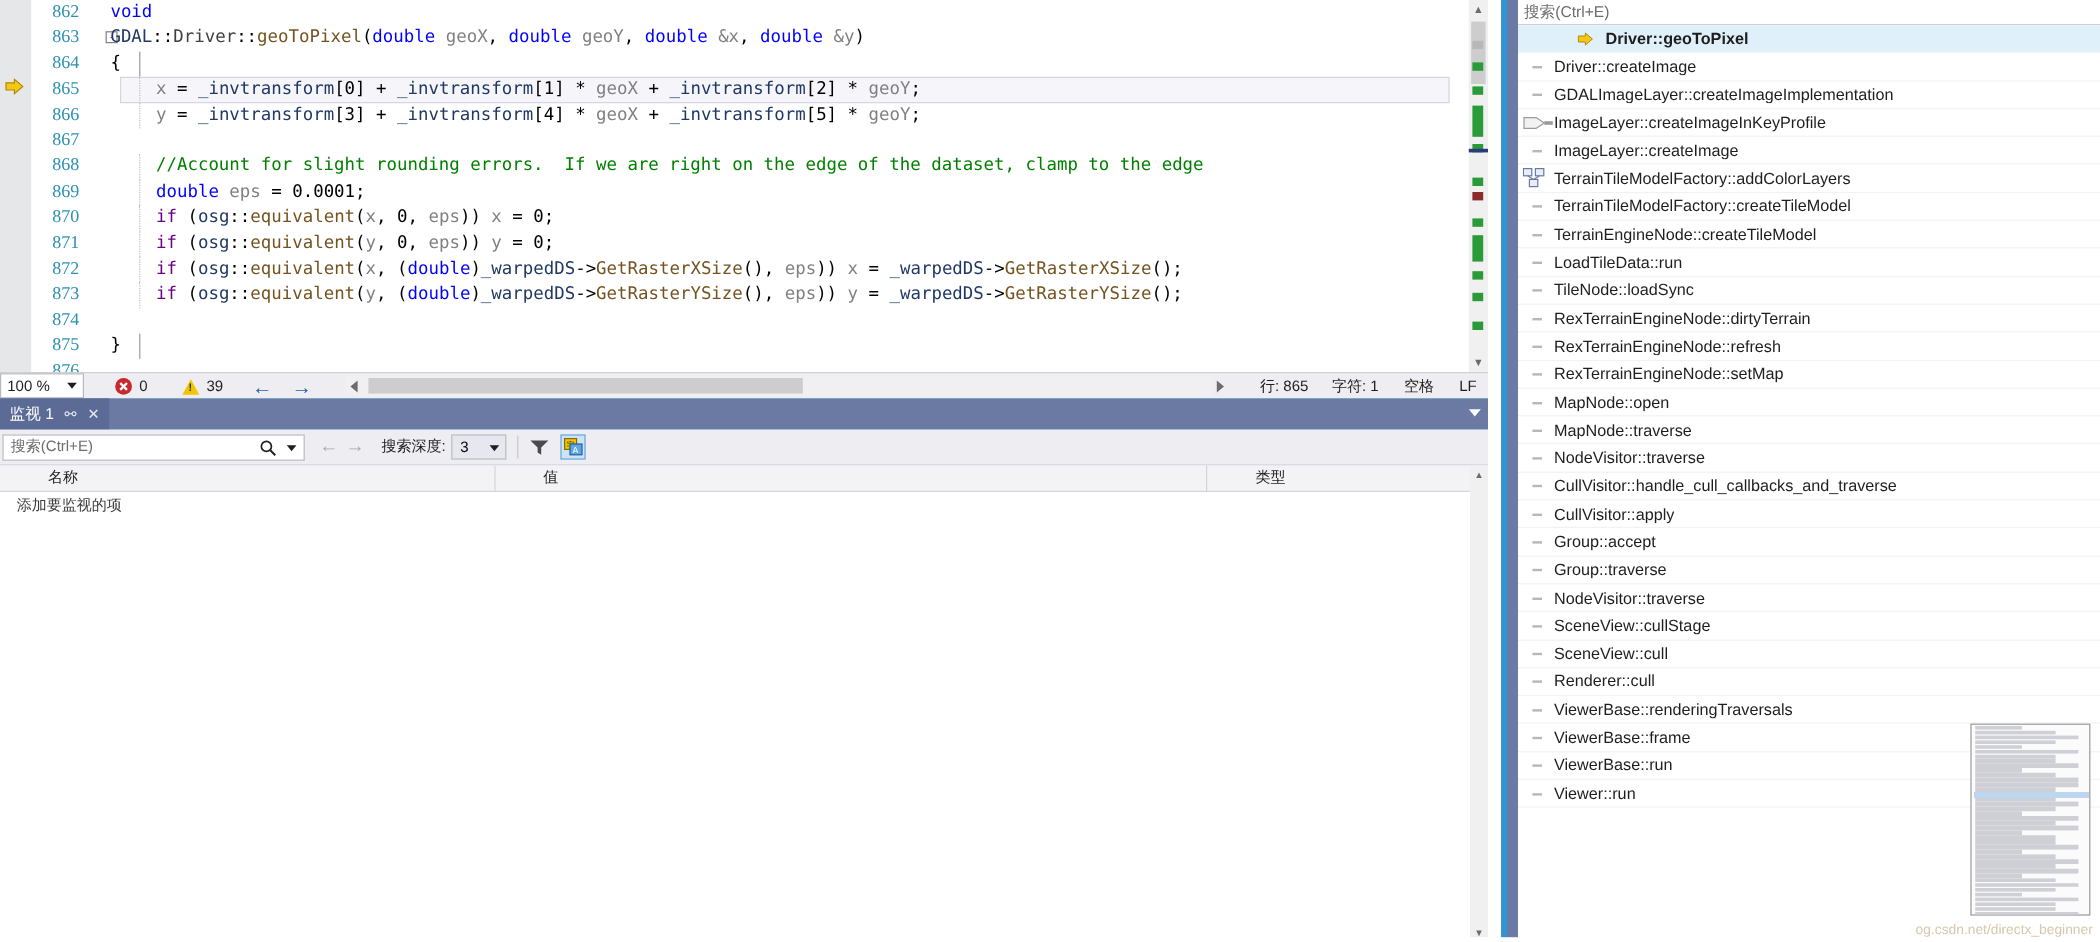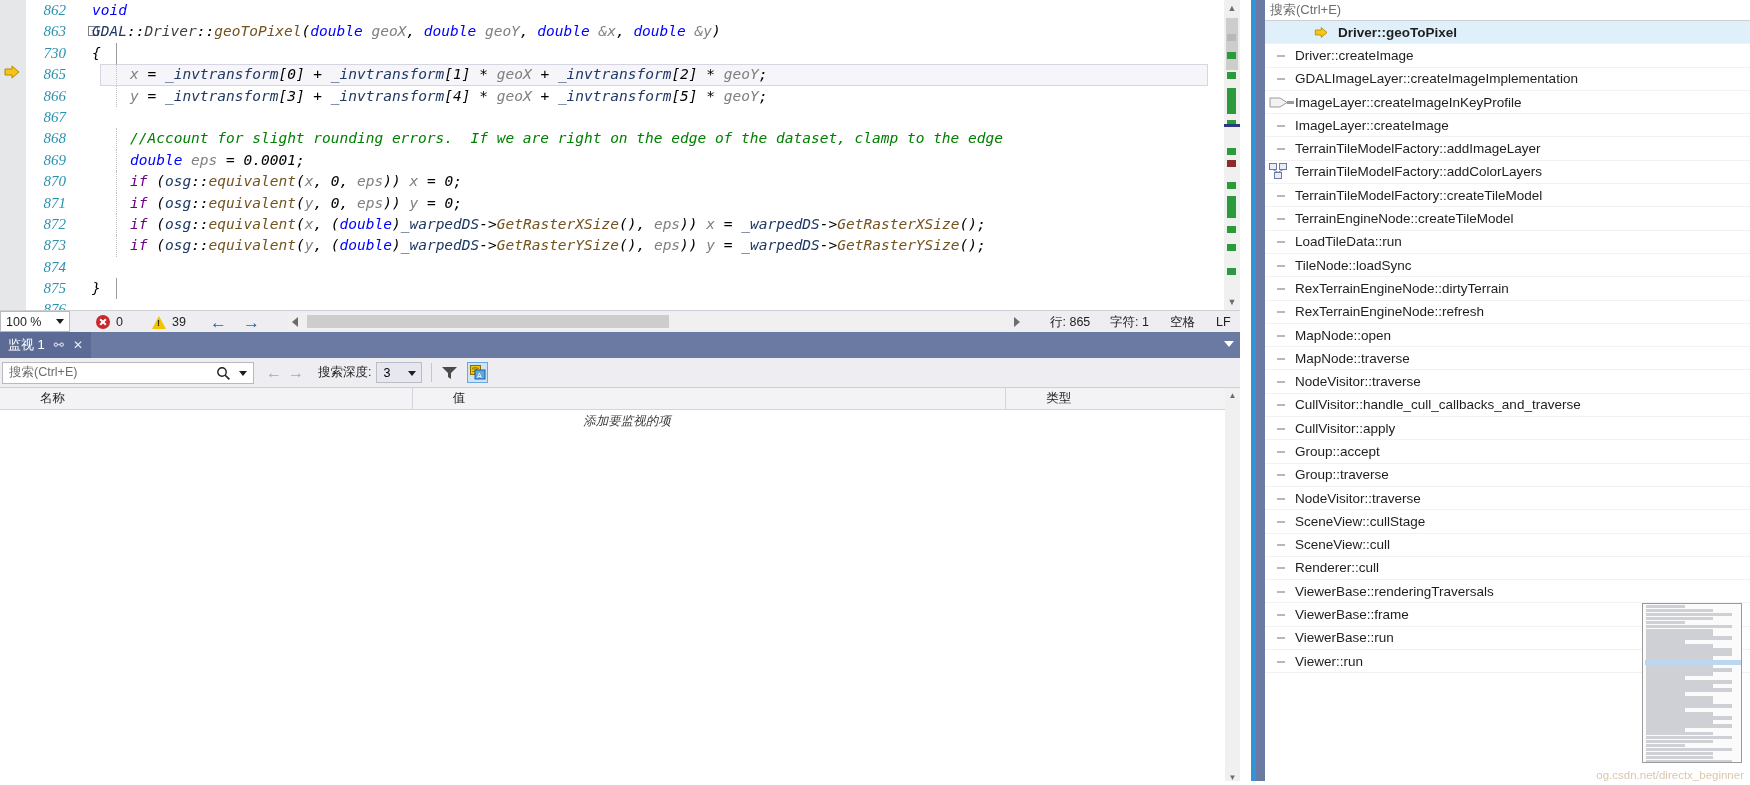--- a/index.html
+++ b/index.html
@@ -30,21 +30,21 @@
     color: #f0c000; font-size: 17px; line-height: 18px;
   }
   .glyph-arrow svg { display: block; }
 
   .code-scroll {
     position: absolute; left: 26px; top: 0; width: 1198px; height: 310px;
   }
   .code-line {
     position: relative; height: 21.4px; white-space: pre;
     font-family: "DejaVu Sans Mono", monospace;
-    font-size: 14.5px; line-height: 21.4px; font-style: italic;
+    font-size: 14.5px; line-height: 21.4px;
   }
   .lnum {
     display: inline-block; width: 48px; text-align: right;
     color: #2b91af; font-family: "Liberation Serif", serif; font-size: 15px;
     padding-right: 8px;
   }
   .collapse-box {
     position: absolute; left: 62px; top: 5px;
     width: 10px; height: 10px; border: 1px solid #808080;
     background: #fff; font-size: 8px; line-height: 8px;
@@ -241,23 +241,22 @@
   #grid-header .gh {
     display: flex; align-items: center; padding-left: 8px;
     border-right: 1px solid #d4d4dc;
     margin-left: 32px;
   }
   #grid-header .gh.c0 { width: 412px; }
   #grid-header .gh.c1 { width: 608px; }
   #grid-header .gh.c2 { width: 218px; border-right: none; }
   #grid-empty-row {
     height: 22px; display: flex; align-items: center;
-    padding-left: 14px; font-size: 12.5px; font-style: italic;
+    padding-left: 14px; font-size: 12.5px; 
     color: #3c3c3c;
-    justify-content: center;
   }
   #watch-vsb {
     position: absolute; right: 0; top: 56px; width: 15px; bottom: 0;
     background: #f0f0f0;
   }
   #watch-vsb .wu, #watch-vsb .wd {
     position: absolute; left: 0; width: 15px; height: 15px;
     color: #6c6c6c; font-size: 8px; text-align: center; line-height: 15px;
   }
   #watch-vsb .wu { top: 0; }
@@ -355,21 +354,21 @@
         <div class="glyph-arrow">
           <svg width="18" height="18" viewBox="0 0 18 18">
             <path d="M1 6 h7 V3 l7 6 -7 6 V12 H1 Z" fill="#f5c518" stroke="#b08c00" stroke-width="1"></path>
           </svg>
         </div>
       </div>
 
       <div class="code-scroll" id="code-scroll">
           <div class="code-line"><span class="lnum">862</span><span class="codetext" style="position: relative; padding-left: 18px;"><span class="t-kw">void</span></span></div>
           <div class="code-line"><span class="lnum">863</span><span class="collapse-box">-</span><span class="codetext" style="position: relative; padding-left: 18px;"><span class="t-member">GDAL</span><span class="t-pl">::</span><span class="t-type">Driver</span><span class="t-pl">::</span><span class="t-fn">geoToPixel</span><span class="t-pl">(</span><span class="t-kw">double</span><span class="t-id"> geoX</span><span class="t-pl">, </span><span class="t-kw">double</span><span class="t-id"> geoY</span><span class="t-pl">, </span><span class="t-kw">double</span><span class="t-id"> &amp;x</span><span class="t-pl">, </span><span class="t-kw">double</span><span class="t-id"> &amp;y</span><span class="t-pl">)</span></span></div>
-          <div class="code-line"><span class="lnum">730</span><span class="vline-solid"></span><span class="codetext" style="position: relative; padding-left: 18px;"><span class="t-pl">{</span></span></div>
+          <div class="code-line"><span class="lnum">864</span><span class="vline-solid"></span><span class="codetext" style="position: relative; padding-left: 18px;"><span class="t-pl">{</span></span></div>
           <div class="code-line"><div class="cur-row"></div><span class="lnum">865</span><span class="vline"></span><span class="codetext" style="position: relative; padding-left: 56px;"><span class="t-id">x</span><span class="t-pl"> = </span><span class="t-member">_invtransform</span><span class="t-pl">[</span><span class="t-num">0</span><span class="t-pl">]</span><span class="t-pl"> + </span><span class="t-member">_invtransform</span><span class="t-pl">[</span><span class="t-num">1</span><span class="t-pl">]</span><span class="t-pl"> * </span><span class="t-id">geoX</span><span class="t-pl"> + </span><span class="t-member">_invtransform</span><span class="t-pl">[</span><span class="t-num">2</span><span class="t-pl">]</span><span class="t-pl"> * </span><span class="t-id">geoY</span><span class="t-pl">;</span></span><span class="elapsed" style="margin-left: 12px;"><span>已用时间</span><span class="ms"> &lt;= 1ms</span></span></div>
           <div class="code-line"><span class="lnum">866</span><span class="vline"></span><span class="codetext" style="position: relative; padding-left: 56px;"><span class="t-id">y</span><span class="t-pl"> = </span><span class="t-member">_invtransform</span><span class="t-pl">[</span><span class="t-num">3</span><span class="t-pl">]</span><span class="t-pl"> + </span><span class="t-member">_invtransform</span><span class="t-pl">[</span><span class="t-num">4</span><span class="t-pl">]</span><span class="t-pl"> * </span><span class="t-id">geoX</span><span class="t-pl"> + </span><span class="t-member">_invtransform</span><span class="t-pl">[</span><span class="t-num">5</span><span class="t-pl">]</span><span class="t-pl"> * </span><span class="t-id">geoY</span><span class="t-pl">;</span></span></div>
           <div class="code-line"><span class="lnum">867</span><span class="codetext" style="position: relative; padding-left: 18px;"></span></div>
           <div class="code-line"><span class="lnum">868</span><span class="vline"></span><span class="codetext" style="position: relative; padding-left: 56px;"><span class="t-com">//Account for slight rounding errors.  If we are right on the edge of the dataset, clamp to the edge</span></span></div>
           <div class="code-line"><span class="lnum">869</span><span class="vline"></span><span class="codetext" style="position: relative; padding-left: 56px;"><span class="t-kw">double</span><span class="t-id"> eps</span><span class="t-pl"> = </span><span class="t-num">0.0001</span><span class="t-pl">;</span></span></div>
           <div class="code-line"><span class="lnum">870</span><span class="vline"></span><span class="codetext" style="position: relative; padding-left: 56px;"><span class="t-macro">if</span><span class="t-pl"> (</span><span class="t-member">osg</span><span class="t-pl">::</span><span class="t-fn">equivalent</span><span class="t-pl">(</span><span class="t-id">x</span><span class="t-pl">, </span><span class="t-num">0</span><span class="t-pl">, </span><span class="t-id">eps</span><span class="t-pl">))</span><span class="t-id"> x</span><span class="t-pl"> = </span><span class="t-num">0</span><span class="t-pl">;</span></span></div>
           <div class="code-line"><span class="lnum">871</span><span class="vline"></span><span class="codetext" style="position: relative; padding-left: 56px;"><span class="t-macro">if</span><span class="t-pl"> (</span><span class="t-member">osg</span><span class="t-pl">::</span><span class="t-fn">equivalent</span><span class="t-pl">(</span><span class="t-id">y</span><span class="t-pl">, </span><span class="t-num">0</span><span class="t-pl">, </span><span class="t-id">eps</span><span class="t-pl">))</span><span class="t-id"> y</span><span class="t-pl"> = </span><span class="t-num">0</span><span class="t-pl">;</span></span></div>
           <div class="code-line"><span class="lnum">872</span><span class="vline"></span><span class="codetext" style="position: relative; padding-left: 56px;"><span class="t-macro">if</span><span class="t-pl"> (</span><span class="t-member">osg</span><span class="t-pl">::</span><span class="t-fn">equivalent</span><span class="t-pl">(</span><span class="t-id">x</span><span class="t-pl">, (</span><span class="t-kw">double</span><span class="t-pl">)</span><span class="t-member">_warpedDS</span><span class="t-pl">-&gt;</span><span class="t-fn">GetRasterXSize</span><span class="t-pl">(), </span><span class="t-id">eps</span><span class="t-pl">))</span><span class="t-id"> x</span><span class="t-pl"> = </span><span class="t-member">_warpedDS</span><span class="t-pl">-&gt;</span><span class="t-fn">GetRasterXSize</span><span class="t-pl">();</span></span></div>
           <div class="code-line"><span class="lnum">873</span><span class="vline"></span><span class="codetext" style="position: relative; padding-left: 56px;"><span class="t-macro">if</span><span class="t-pl"> (</span><span class="t-member">osg</span><span class="t-pl">::</span><span class="t-fn">equivalent</span><span class="t-pl">(</span><span class="t-id">y</span><span class="t-pl">, (</span><span class="t-kw">double</span><span class="t-pl">)</span><span class="t-member">_warpedDS</span><span class="t-pl">-&gt;</span><span class="t-fn">GetRasterYSize</span><span class="t-pl">(), </span><span class="t-id">eps</span><span class="t-pl">))</span><span class="t-id"> y</span><span class="t-pl"> = </span><span class="t-member">_warpedDS</span><span class="t-pl">-&gt;</span><span class="t-fn">GetRasterYSize</span><span class="t-pl">();</span></span></div>
           <div class="code-line"><span class="lnum">874</span><span class="codetext" style="position: relative; padding-left: 18px;"></span></div>
@@ -546,26 +545,20 @@
           <span class="lbl">ImageLayer::createImageInKeyProfile</span>
         </div>
         <div class="cs-row">
           <span class="ic">
             <span class="row-dash"></span>
           </span>
           <span class="lbl">ImageLayer::createImage</span>
         </div>
         <div class="cs-row">
           <span class="ic">
-            <span class="row-dash"></span>
-          </span>
-          <span class="lbl">TerrainTileModelFactory::addImageLayer</span>
-        </div>
-        <div class="cs-row">
-          <span class="ic">
             <span class="row-tiles"><svg width="19" height="17" viewBox="0 0 19 17">
                 <rect x="0.5" y="0.5" width="7" height="6" fill="#e8eef7" stroke="#6a7aa3"></rect>
                 <rect x="10.5" y="0.5" width="7" height="6" fill="#e8eef7" stroke="#6a7aa3"></rect>
                 <rect x="5.5" y="9.5" width="7" height="6" fill="#e8eef7" stroke="#6a7aa3"></rect>
                 <line x1="4" y1="6.5" x2="9" y2="9.5" stroke="#6a7aa3"></line>
                 <line x1="14" y1="6.5" x2="9" y2="9.5" stroke="#6a7aa3"></line>
               </svg></span>
           </span>
           <span class="lbl">TerrainTileModelFactory::addColorLayers</span>
         </div>
@@ -602,20 +595,26 @@
         <div class="cs-row">
           <span class="ic">
             <span class="row-dash"></span>
           </span>
           <span class="lbl">RexTerrainEngineNode::refresh</span>
         </div>
         <div class="cs-row">
           <span class="ic">
             <span class="row-dash"></span>
           </span>
+          <span class="lbl">RexTerrainEngineNode::setMap</span>
+        </div>
+        <div class="cs-row">
+          <span class="ic">
+            <span class="row-dash"></span>
+          </span>
           <span class="lbl">MapNode::open</span>
         </div>
         <div class="cs-row">
           <span class="ic">
             <span class="row-dash"></span>
           </span>
           <span class="lbl">MapNode::traverse</span>
         </div>
         <div class="cs-row">
           <span class="ic">

